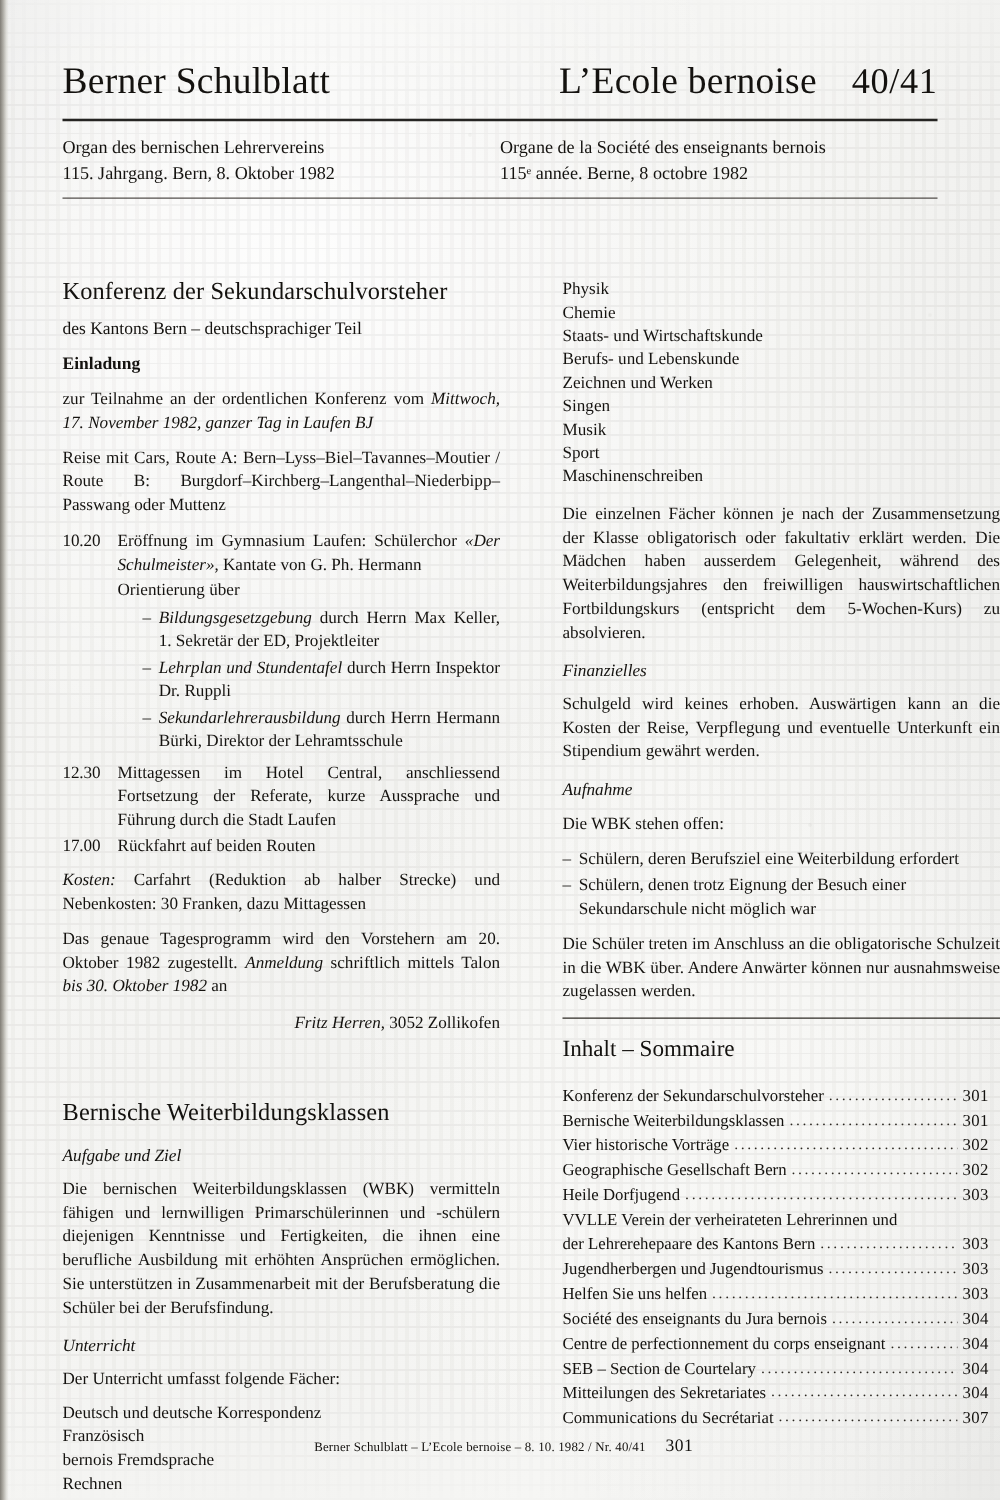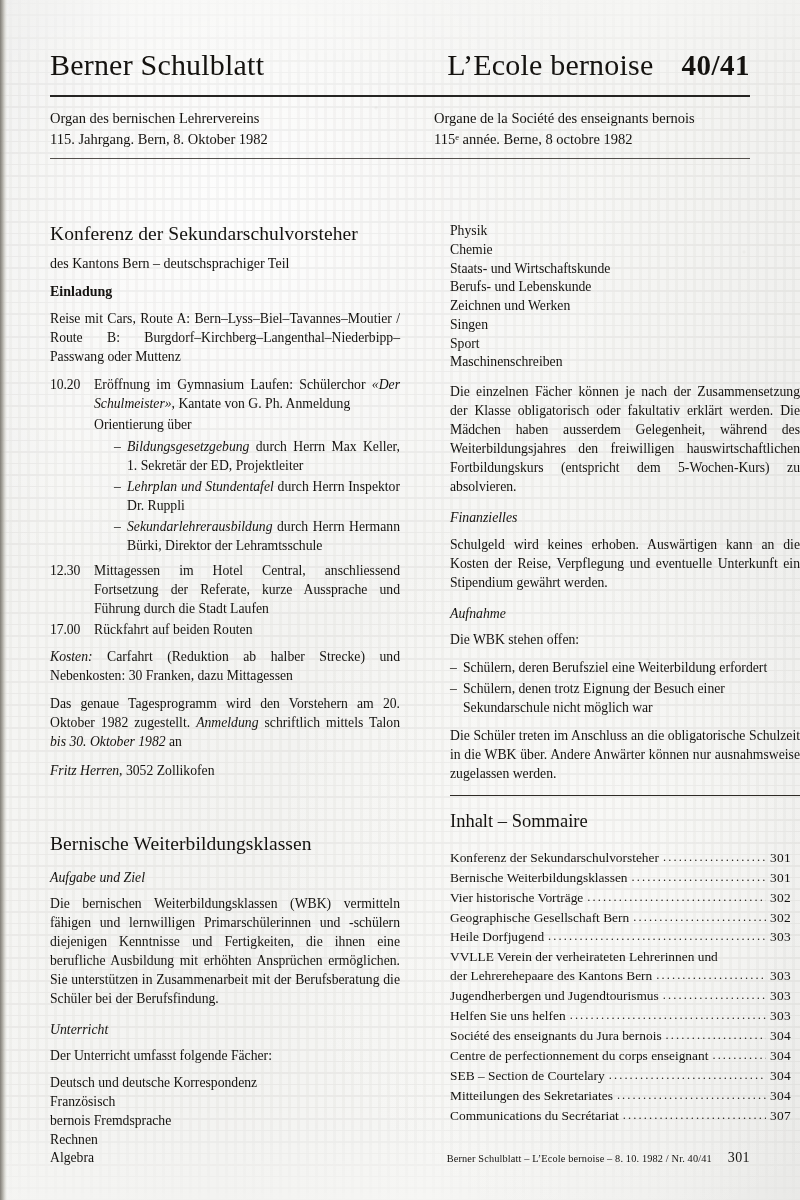--- a/index.html
+++ b/index.html
@@ -83,38 +83,36 @@
   .mast-title-de { flex: 0 0 auto; }
   .mast-right {
     display: flex;
     align-items: baseline;
     gap: 28px;
     flex: 0 0 auto;
   }
   .mast-issue {
     font-size: 29px;
     letter-spacing: 0.5px;
-    font-weight: bold;
   }
   .rule-thick {
     border: 0;
     border-top: 2px solid #141210;
     margin: 13px 0 0 0;
     opacity: 0.92;
   }
   .rule-thin {
     border: 0;
     border-top: 1.3px solid #2a2622;
     margin: 0;
     opacity: 0.8;
   }
   .subhead-row {
     display: flex;
     padding: 11px 0 9px 0;
-    gap: 34px;
   }
   .subhead-col {
     font-size: 14.5px;
     line-height: 1.42;
   }
   .subhead-col.left { width: 350px; flex: 0 0 350px; }
 
   
   .cols {
     position: absolute;
@@ -177,20 +175,21 @@
     display: flex;
     margin-bottom: 2px;
   }
   .dash-mark {
     flex: 0 0 13px;
     width: 13px;
   }
   .dash-text { flex: 1 1 auto; }
 
   .signoff {
+    text-align: right;
     margin: 10px 0 0 0;
   }
 
   
   .plain-list { margin: 0 0 10px 0; }
   .plain-list div { line-height: 1.37; }
 
   .subhead-it {
     font-style: italic;
     margin: 12px 0 7px 0;
@@ -239,21 +238,21 @@
     white-space: normal;
   }
 
   
   .footer {
     position: absolute;
     left: 56px; right: 50px;
     bottom: 34px;
     display: flex;
     align-items: baseline;
-    justify-content: flex-end;
+    justify-content: center;
     font-size: 10.3px;
     letter-spacing: 0.15px;
     gap: 16px;
   }
   .footer-page { font-size: 14px; letter-spacing: 0.4px; }
 </style>
 </head>
 <body>
 
 <div id="paper"></div>
@@ -286,29 +285,30 @@
   </div>
 
   <div class="cols">
 
     <div class="col left">
 
       <h2 class="sec">Konferenz der Sekundarschulvorsteher</h2>
       <div class="sub-line">des Kantons Bern – deutschsprachiger Teil</div>
       <div class="bold-lead">Einladung</div>
 
+      <p class="j"><span>zur Teilnahme an der ordentlichen Konferenz vom </span><span class="it">Mittwoch, 17. November 1982, ganzer Tag in Laufen BJ</span></p>
 
       <p class="j">Reise mit Cars, Route A: Bern–Lyss–Biel–Tavannes–Moutier / Route B: Burgdorf–Kirchberg–Langenthal–Niederbipp–Passwang oder Muttenz</p>
 
       <div class="sched">
 
         <div class="sched-row">
           <div class="sched-time">10.20</div>
           <div class="sched-body">
-            <span>Eröffnung im Gymnasium Laufen: Schülerchor </span><span class="it">«Der Schulmeister»</span><span>, Kantate von G. Ph. Anmeldung</span>
+            <span>Eröffnung im Gymnasium Laufen: Schülerchor </span><span class="it">«Der Schulmeister»</span><span>, Kantate von G. Ph. Hermann</span>
             <div class="sched-note">Orientierung über</div>
             <div class="dash-list">
               <div class="dash-item">
                 <span class="dash-mark">–</span>
                 <span class="dash-text"><span class="it">Bildungsgesetzgebung</span><span> durch Herrn Max Keller, 1. Sekretär der ED, Projektleiter</span></span>
               </div>
               <div class="dash-item">
                 <span class="dash-mark">–</span>
                 <span class="dash-text"><span class="it">Lehrplan und Stundentafel</span><span> durch Herrn Inspektor Dr. Ruppli</span></span>
               </div>
@@ -361,20 +361,21 @@
 
     <div class="col right">
 
       <div class="plain-list">
         <div>Physik</div>
         <div>Chemie</div>
         <div>Staats- und Wirtschaftskunde</div>
         <div>Berufs- und Lebenskunde</div>
         <div>Zeichnen und Werken</div>
         <div>Singen</div>
+        <div>Musik</div>
         <div>Sport</div>
         <div>Maschinenschreiben</div>
       </div>
 
       <p class="j" style="margin-top:0">Die einzelnen Fächer können je nach der Zusammensetzung der Klasse obligatorisch oder fakultativ erklärt werden. Die Mädchen haben ausserdem Gelegenheit, während des Weiterbildungsjahres den freiwilligen hauswirtschaftlichen Fortbildungskurs (entspricht dem 5-Wochen-Kurs) zu absolvieren.</p>
 
       <div class="subhead-it">Finanzielles</div>
       <p class="j">Schulgeld wird keines erhoben. Auswärtigen kann an die Kosten der Reise, Verpflegung und eventuelle Unterkunft ein Stipendium gewährt werden.</p>
 
       <div class="subhead-it">Aufnahme</div>

